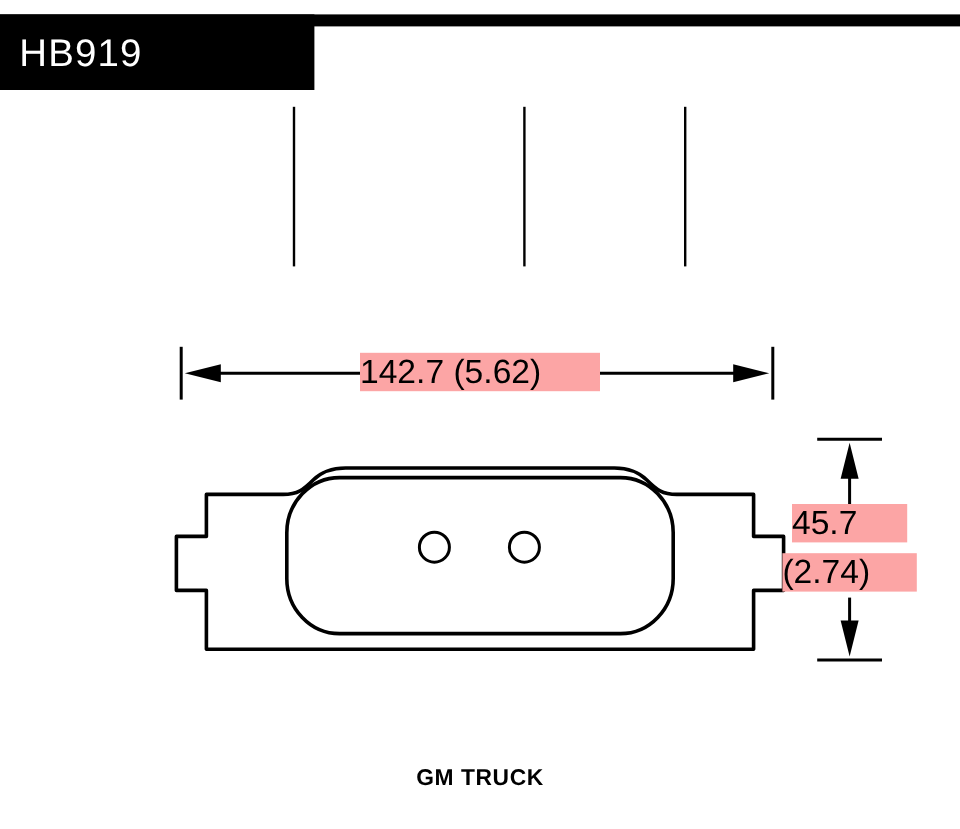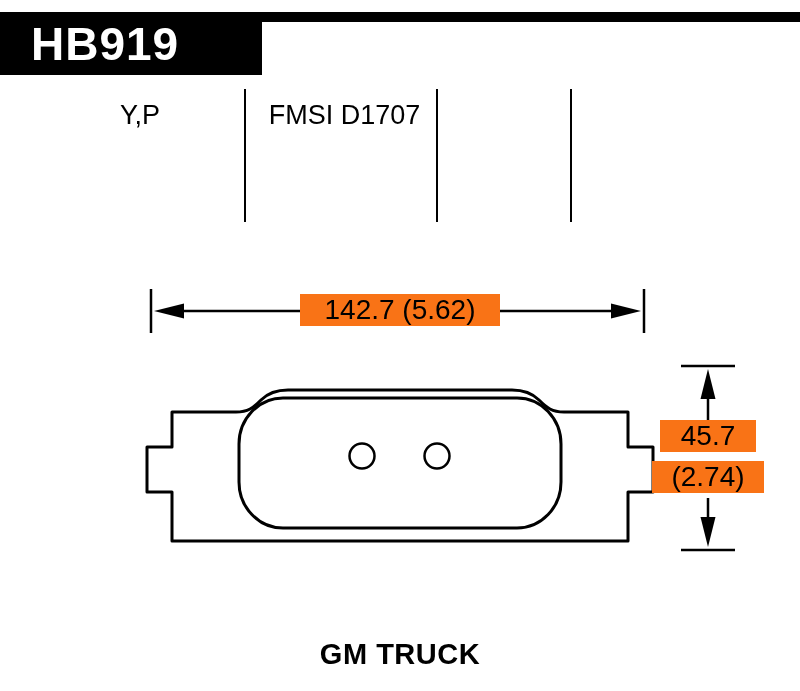--- a/index.html
+++ b/index.html
@@ -12,61 +12,59 @@
   .abs { position:absolute; }
 
   .top-strip {
     left:0; top:12; width:800px; height:10px; background:#000;
   }
   .part-box {
     left:0; top:12px; width:262px; height:63px; background:#000;
     display:flex; align-items:center;
   }
   .part-number {
-    color:#fff; font-weight:700; font-size:46px; letter-spacing:1px;
-    padding-left:31px; line-height:1;
+    color:#fff; font-weight:400; font-size:32px; letter-spacing:1px;
+    padding-left:16px; line-height:1;
   }
 
   .spec-text {
     font-size:27px; font-weight:400; color:#000; text-align:center;
   }
   .compounds { left:95px;  top:100px; width:90px;  }
   .fmsi      { left:252px; top:100px; width:185px; }
 
   .dim-text {
-    font-size:28px; font-weight:400; color:#000; text-align:center;
-    background:#f97316;
+    font-size:28px; font-weight:400; color:#000; text-align:left;
+    background:#fca5a5;
   }
   .width-label  { left:300px; top:294px; width:200px; }
   .height-mm    { left:660px; top:420px; width:96px;  }
   .height-in    { left:652px; top:461px; width:112px; }
 
   .application {
     left:0; top:638px; width:800px; text-align:center;
-    font-size:29px; font-weight:700; letter-spacing:0.5px; color:#000;
+    font-size:19px; font-weight:700; letter-spacing:0.5px; color:#000;
   }
 
   svg.linework {
     position:absolute; left:0; top:0; width:800px; height:691px;
     pointer-events:none;
   }
   svg.linework * { vector-effect:non-scaling-stroke; }
 </style>
 </head>
 <body>
 
 <div class="page">
 
   <div class="abs top-strip" style="left:0; top:12px;"></div>
   <div class="abs part-box">
     <div class="part-number">HB919</div>
   </div>
 
-  <div class="abs spec-text compounds">Y,P</div>
-  <div class="abs spec-text fmsi">FMSI D1707</div>
 
   <svg class="linework" viewBox="0 0 800 691">
 
     <g stroke="#000" stroke-width="2">
       <line x1="245" y1="89" x2="245" y2="222"></line>
       <line x1="437" y1="89" x2="437" y2="222"></line>
       <line x1="571" y1="89" x2="571" y2="222"></line>
     </g>
 
     <g stroke="#000" stroke-width="2.5" fill="#000">

